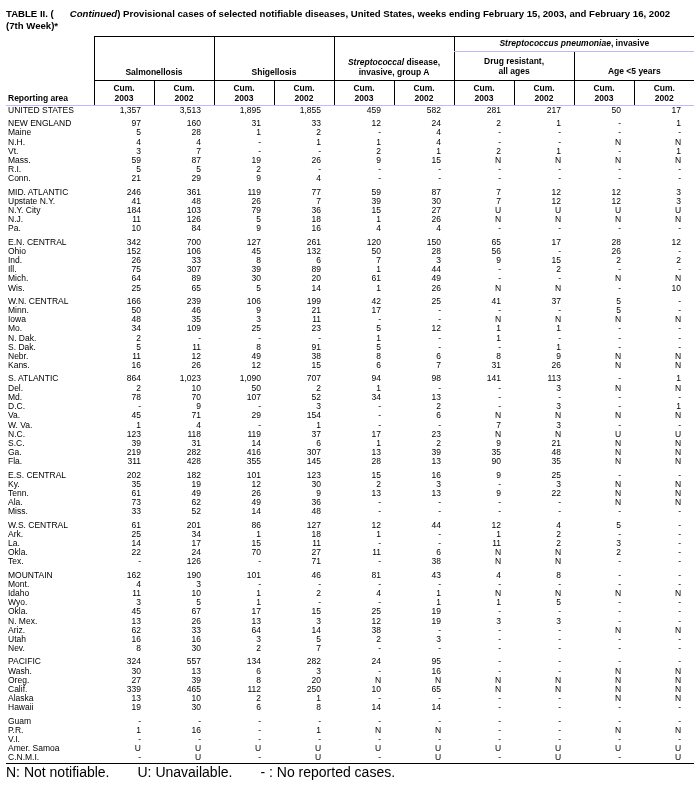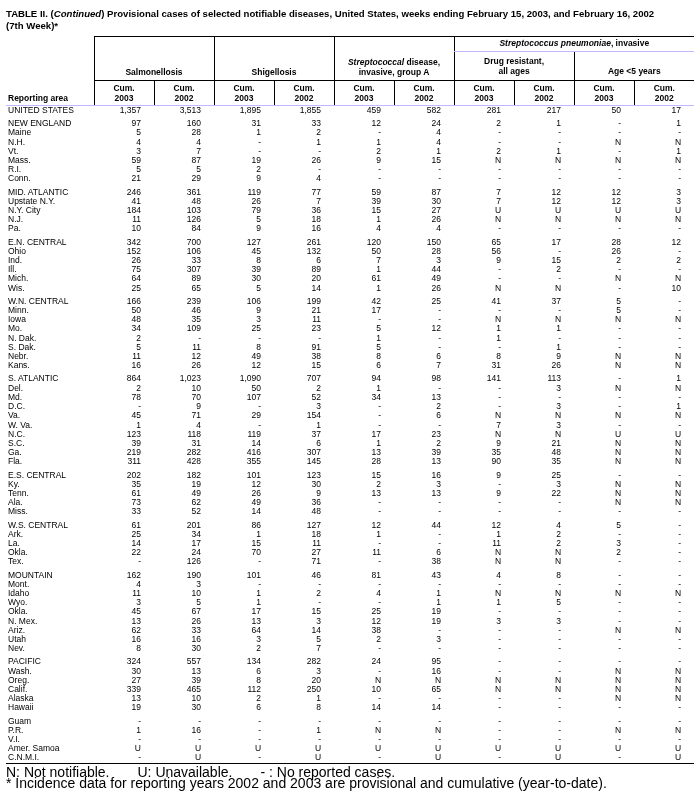--- a/index.html
+++ b/index.html
@@ -1,19 +1,19 @@
 <!DOCTYPE html>
 <html><head>
 <meta charset="utf-8">
 <style>
   html,body{margin:0;padding:0;background:#fff;}
   body{width:700px;height:812px;font-family:"Liberation Sans",sans-serif;color:#000;-webkit-font-smoothing:antialiased;}
   .page{padding:8px 6px 0 6px;}
   .title{font-size:9.6px;font-weight:bold;line-height:11.5px;width:688px;}
-  .title i{}
+  .title i{padding-left:16px;}
   table{border-collapse:collapse;table-layout:fixed;width:688px;margin-top:5px;border-bottom:1px solid #000;}
   th,td{margin:0;padding:0;font-size:8.5px;font-weight:normal;}
   thead th{font-weight:bold;line-height:9.5px;}
   .bt{border-top:1px solid #000;}
   .bb{border-bottom:1px solid #c4b5fd;}
   .bl{border-left:1px solid #000;}
   .group-cell{text-align:center;vertical-align:bottom;padding-bottom:3px;margin-left:47px;}
   .sp-cell{text-align:center;vertical-align:middle;height:14px;}
   .sub-cell{text-align:center;vertical-align:bottom;padding-bottom:4px;height:24px;}
   .cum-cell{text-align:center;vertical-align:bottom;padding:2px 0 2px 0;height:20px;}
@@ -978,16 +978,15 @@
           <td class="val-cell">-</td>
           <td class="val-cell">U</td>
         </tr>
       </tbody>
   </table>
 
   <div class="footnotes">
     <div class="legend">
       <span>N: Not notifiable.</span><span>U: Unavailable.</span><span>- : No reported cases.</span>
     </div>
-    <div class="note">* Incidence data for reporting years 2002 and 2003 are provisional and cumulative (year-to-date).</div>
   </div>
 
 </div>
 
 </body></html>

